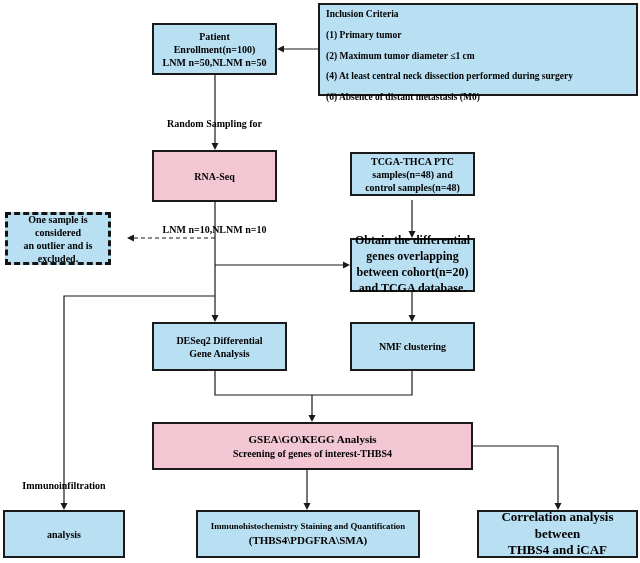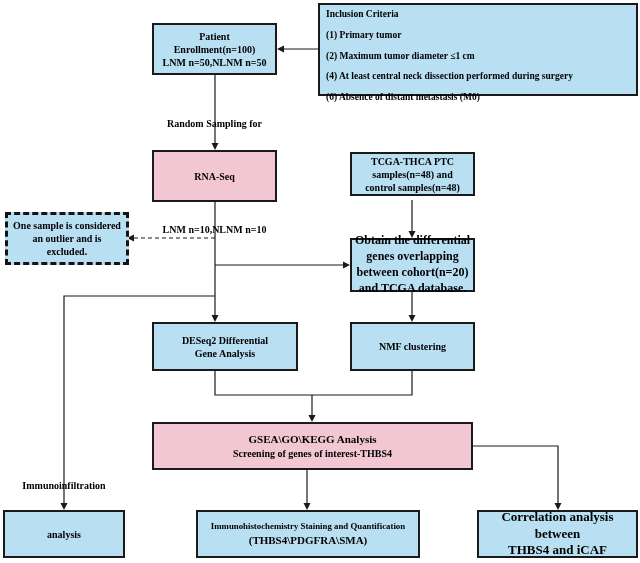--- a/index.html
+++ b/index.html
@@ -99,34 +99,34 @@
     <div class="ln">RNA-Seq</div>
     <div class="ln">LNM n=10,NLNM n=10</div>
   </div>
 
   <div class="box blue" style="left:350px;top:152px;width:125px;height:44px;">
     <div class="ln">TCGA-THCA PTC</div>
     <div class="ln">samples(n=48) and</div>
     <div class="ln">control samples(n=48)</div>
   </div>
 
-  <div class="box blue dashed" style="left:5px;top:212px;width:124px;height:53px;text-align:center;">
+  <div class="box blue dashed" style="left:5px;top:212px;width:106px;height:53px;text-align:center;">
     <div class="ln">One sample is considered</div>
     <div class="ln">an outlier and is</div>
     <div class="ln">excluded.</div>
   </div>
 
   <div class="box blue" style="left:350px;top:238px;width:125px;height:54px;font-size:12px;line-height:1.32;">
     <div class="ln">Obtain the differential</div>
     <div class="ln">genes overlapping</div>
     <div class="ln">between cohort(n=20)</div>
     <div class="ln">and  TCGA database.</div>
   </div>
 
-  <div class="box blue" style="left:152px;top:322px;width:146px;height:49px;">
+  <div class="box blue" style="left:152px;top:322px;width:135px;height:49px;">
     <div class="ln">DESeq2 Differential</div>
     <div class="ln">Gene Analysis</div>
   </div>
 
   <div class="box blue" style="left:350px;top:322px;width:125px;height:49px;">
     <div class="ln">NMF clustering</div>
   </div>
 
   <div class="box pink" style="left:152px;top:422px;width:321px;height:48px;">
     <div class="ln big">GSEA\GO\KEGG Analysis</div>

